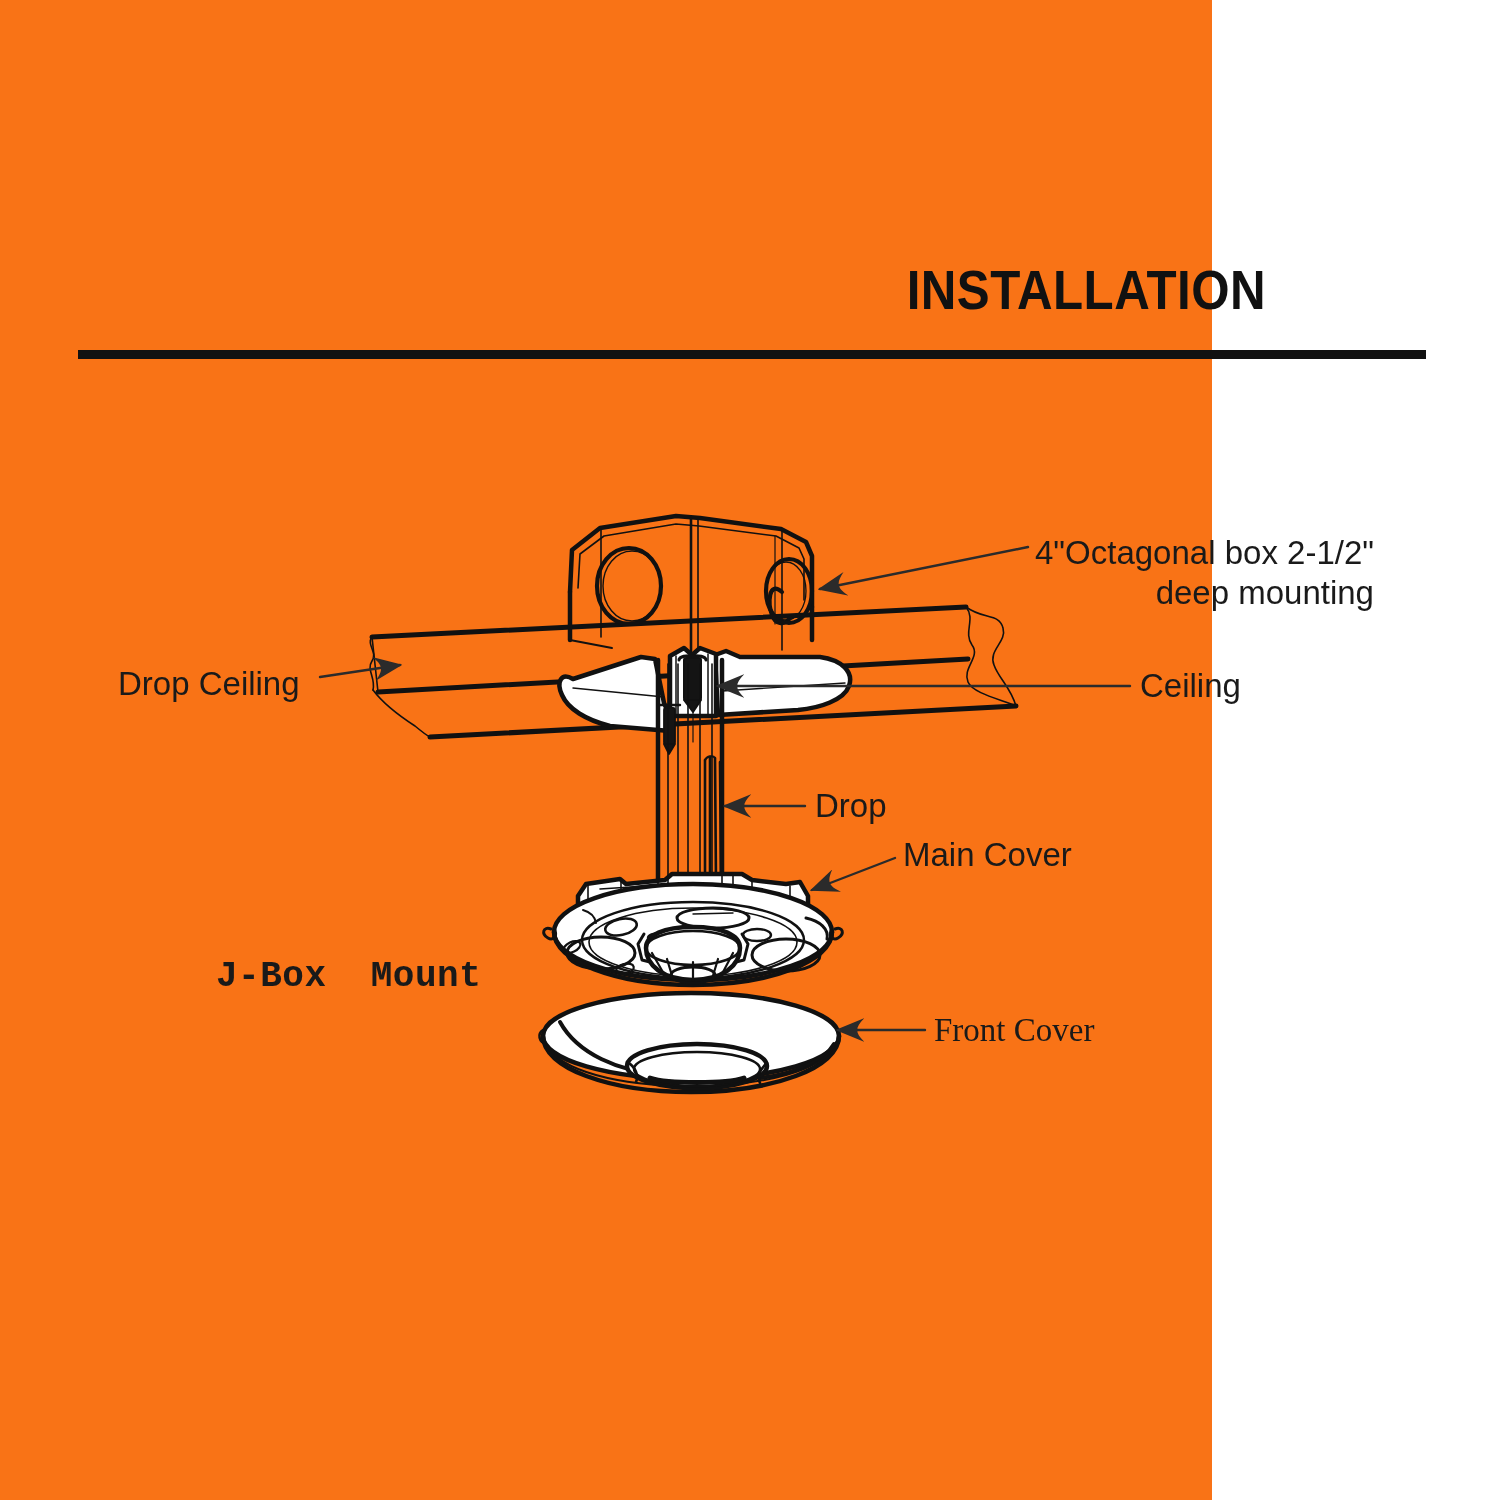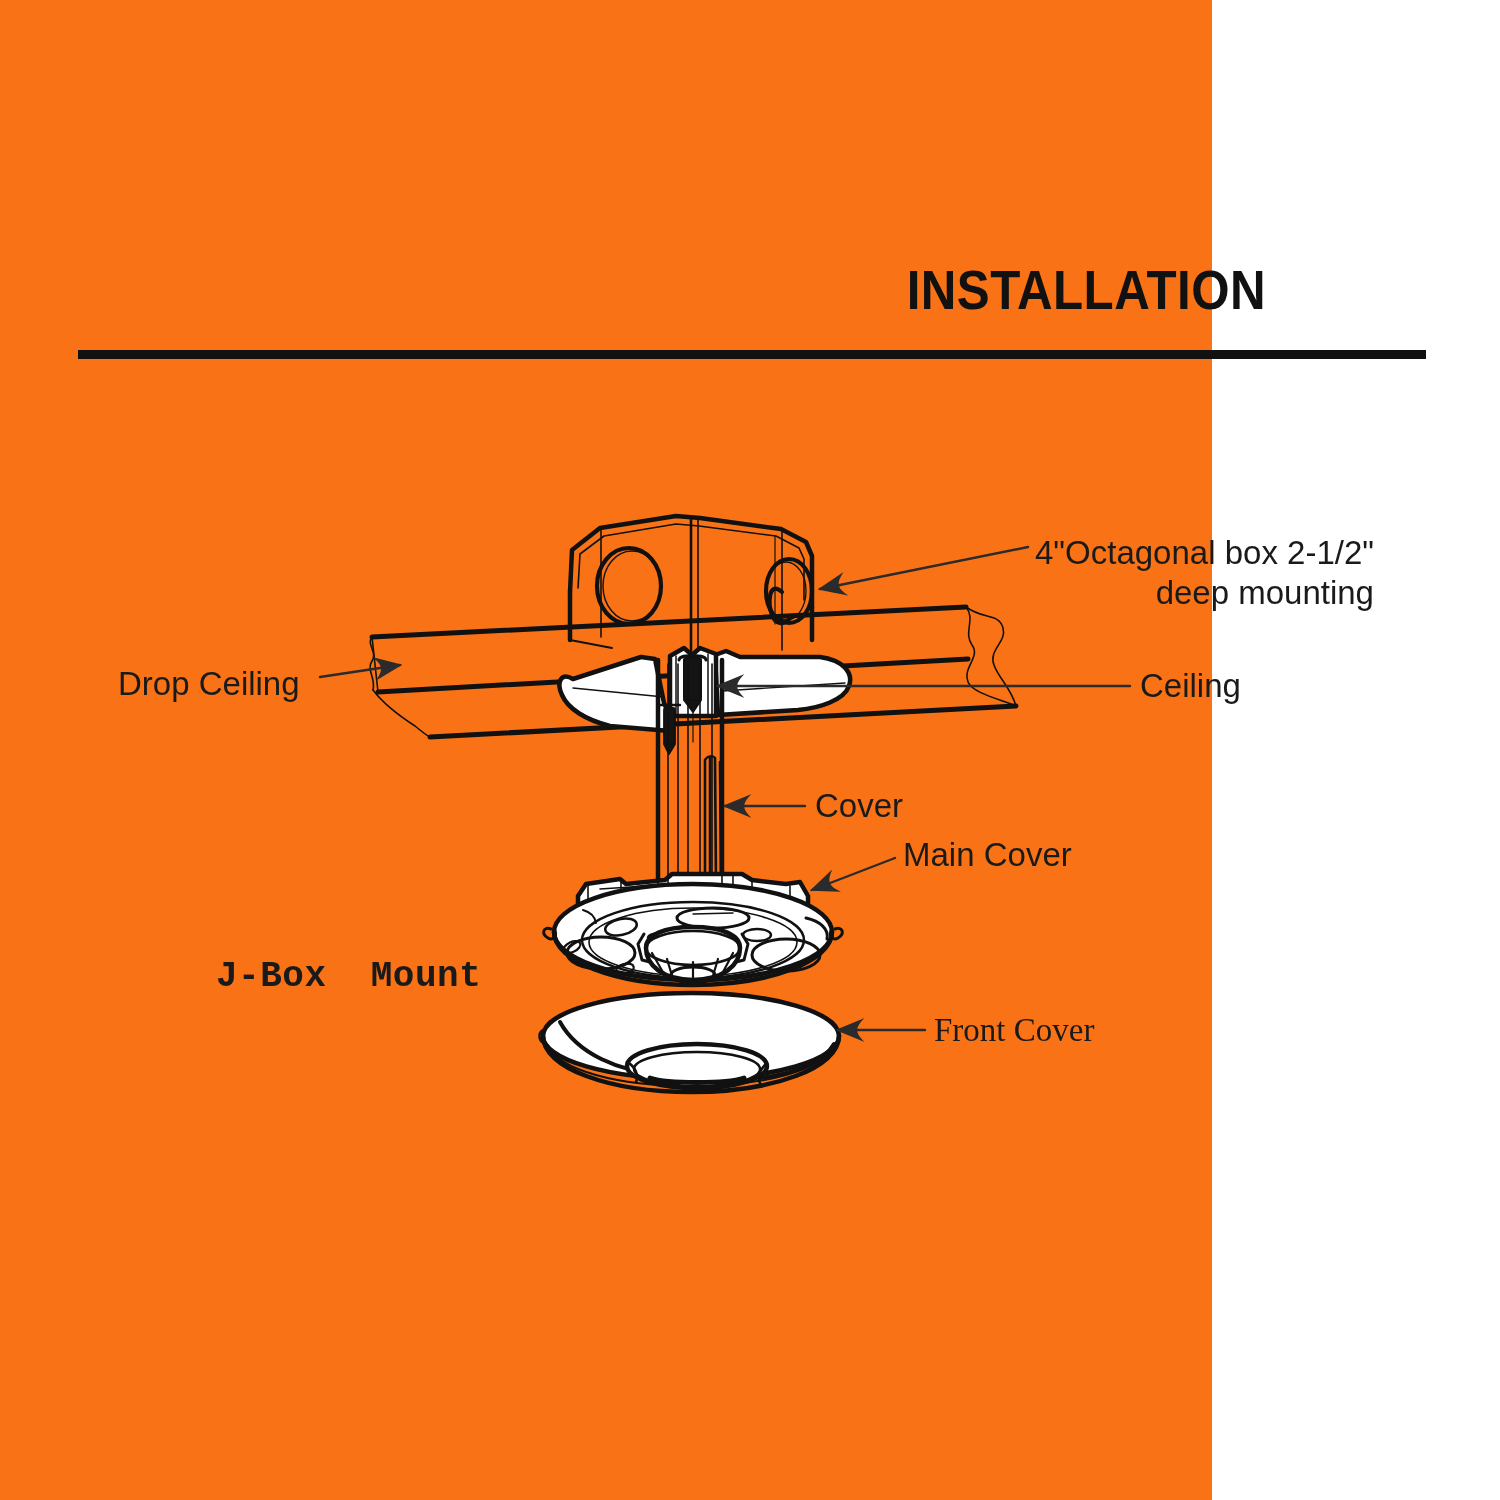--- a/index.html
+++ b/index.html
@@ -334,21 +334,21 @@
     </g>
   </svg>
   </div>
 
   <div class="label" id="label-octagonal"><span>4"Octagonal box 2-1/2"</span><br><span>deep mounting</span></div>
 
   <div class="label" id="label-drop-ceiling">Drop Ceiling</div>
 
   <div class="label" id="label-screws">Ceiling</div>
 
-  <div class="label" id="label-wire">Cover</div>
+  <div class="label" id="label-wire">Drop</div>
 
   <div class="label" id="label-main-body">Main Cover</div>
 
   <div class="label bold" id="label-jbox-mount">J-Box  Mount</div>
 
   <div class="label" id="label-front-cover">Front Cover</div>
 
 </div>
 
 </body></html>

